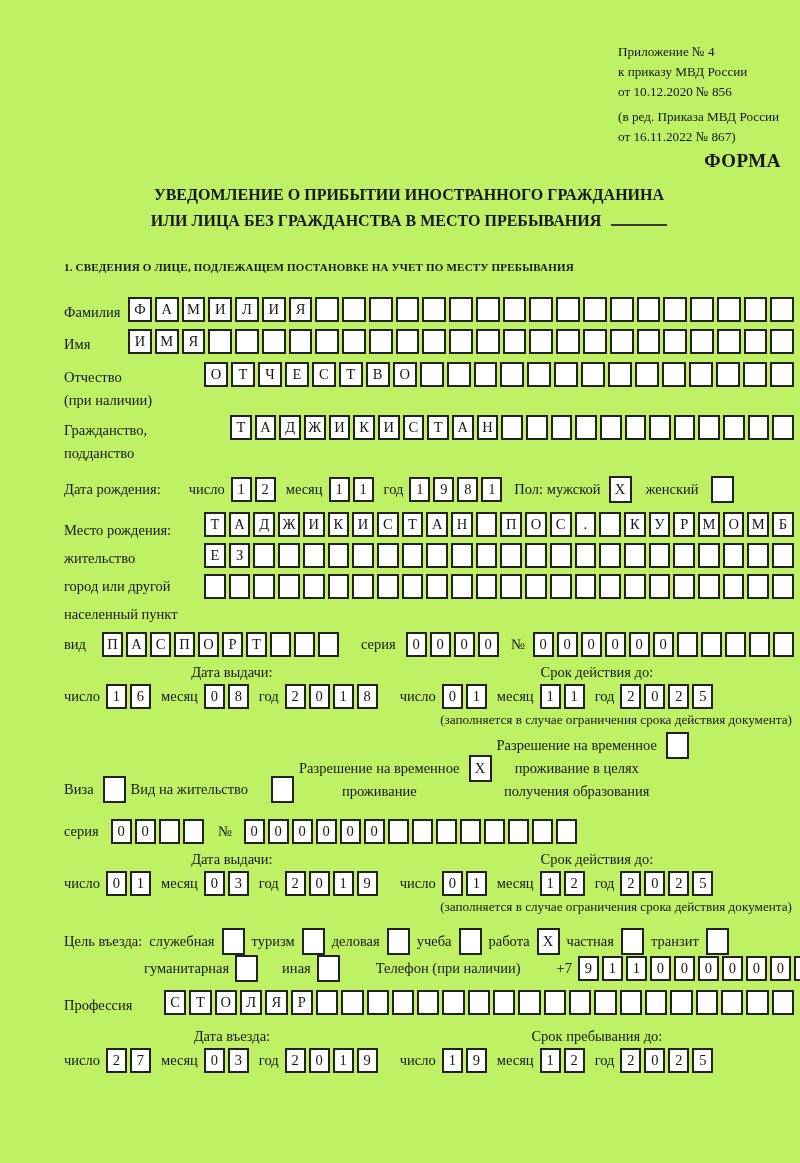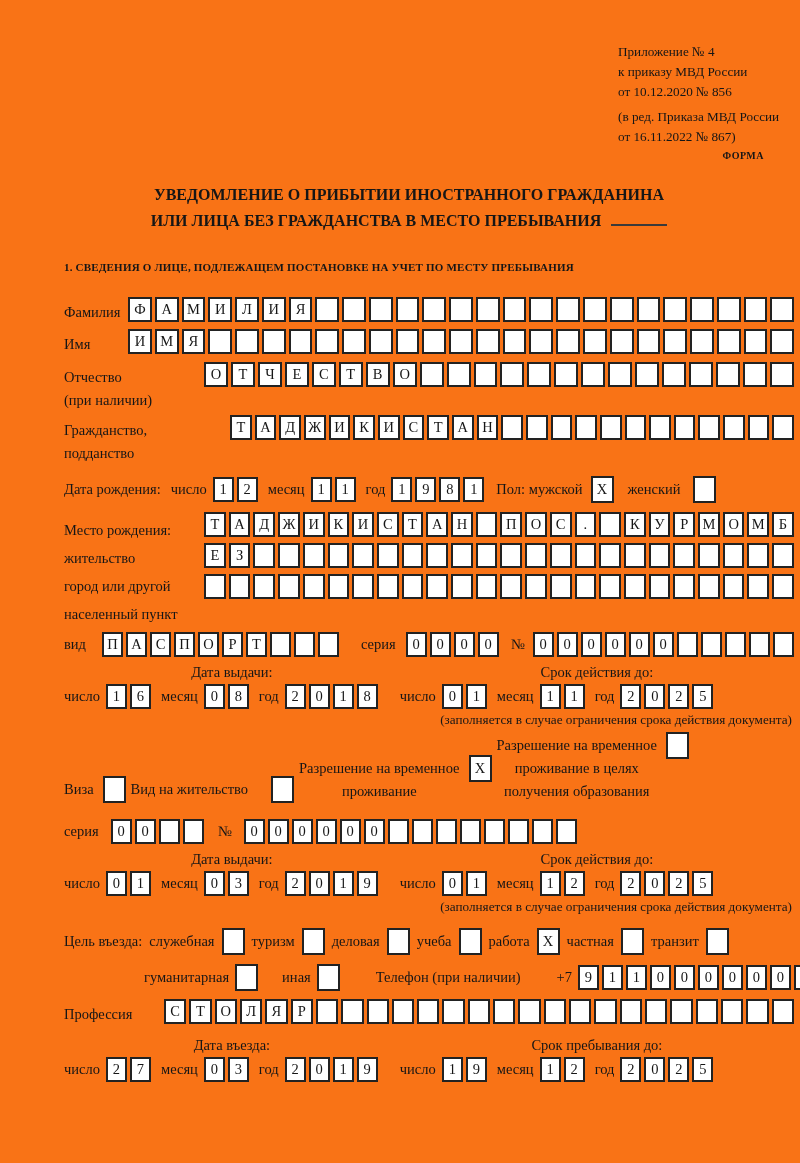--- a/index.html
+++ b/index.html
@@ -1,23 +1,23 @@
 <!DOCTYPE html>
 <html><head>
 <meta charset="utf-8">
 <style>
   html,body{margin:0;padding:0;background:#888;}
   .page{
-    position:relative;width:800px;height:1163px;margin:0 auto;background:#f97316;
+    position:relative;width:800px;height:1163px;margin:0 auto;background:#bef264;
     color:#161616;font-family:"Liberation Serif",serif;font-size:14.5px;
     box-sizing:border-box;padding:0 6px 0 64px;overflow:hidden;
   }
   .appendix{position:absolute;left:618px;top:42px;font-size:13.2px;line-height:1.5;}
   .appendix .gap{margin-top:6px;}
-  .forma{position:absolute;right:36px;top:150px;font-weight:bold;font-size:10px;letter-spacing:.5px;}
+  .forma{position:absolute;right:19px;top:150px;font-weight:bold;font-size:19px;letter-spacing:.5px;}
   .title{padding-top:182px;text-align:center;font-weight:bold;font-size:16px;line-height:1.65;margin-right:40px;}
   .blank-line{display:inline-block;width:56px;height:2px;background:#3a3a3a;margin-left:10px;}
   .section{margin-top:26px;font-weight:bold;font-size:11px;letter-spacing:.2px;}
 
   .frow{display:flex;align-items:flex-start;margin-top:5px;}
   .lbl{padding-top:4px;line-height:1.62;}
   .w64{flex:0 0 64px;}
   .w118{flex:0 0 118px;}
   .w140{flex:0 0 140px;}
 
@@ -45,21 +45,21 @@
 
   .intro{margin-top:15px;line-height:1.8;}
   .cbrow{display:flex;align-items:flex-end;margin-top:4px;gap:5px;}
   .cbitem{display:flex;align-items:flex-start;gap:9px;}
   .cbitem .txt{text-align:center;line-height:1.6;padding-top:2px;}
 
   .serrow{display:flex;align-items:center;margin-top:16px;gap:6px;}
   .serrow .slbl{margin-right:6px;}
 
   .prow{display:flex;align-items:center;margin-top:13px;gap:7px;white-space:nowrap;}
-  .phrow{display:flex;align-items:center;margin-top:9px;gap:6px;white-space:nowrap;}
+  .phrow{display:flex;align-items:center;gap:6px;white-space:nowrap;}
   .indent80{margin-left:80px;}
   .sp18{margin-left:18px;}
   .sp30{margin-left:30px;}
 </style>
 </head>
 <body>
 
 <div class="page">
 
   <div class="appendix">
@@ -197,21 +197,21 @@
         <span class="box"></span>
         <span class="box"></span>
         <span class="box"></span>
         <span class="box"></span>
         <span class="box"></span>
         <span class="box"></span>
       </span>
   </div>
 
   <div class="frow" style="margin-top:10px;align-items:center;">
-    <span style="margin-right:10px;">Дата рождения:</span>
+    <span style="margin-right:28px;">Дата рождения:</span>
     <span class="dg">
       <span class="dlbl first">число</span>
       <span class="cells">
           <span class="box">1</span>
           <span class="box">2</span>
         </span>
       <span class="dlbl">месяц</span>
       <span class="cells">
           <span class="box">1</span>
           <span class="box">1</span>

